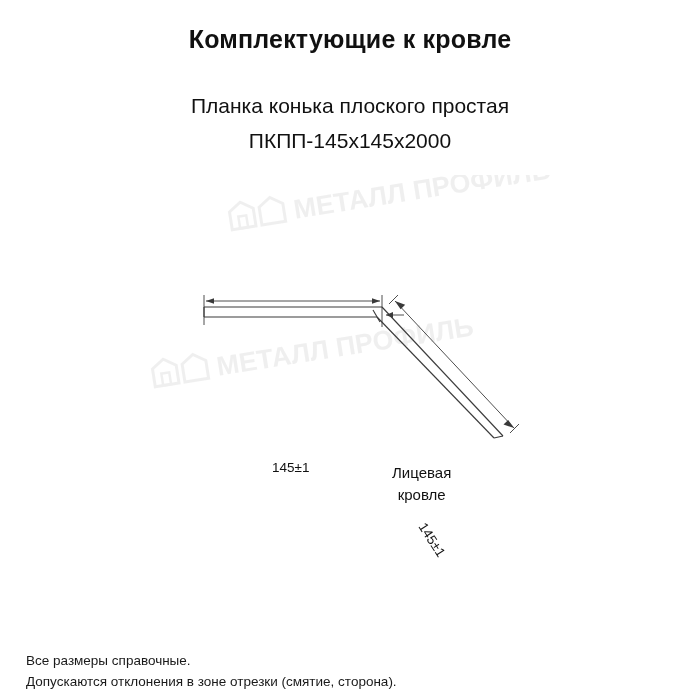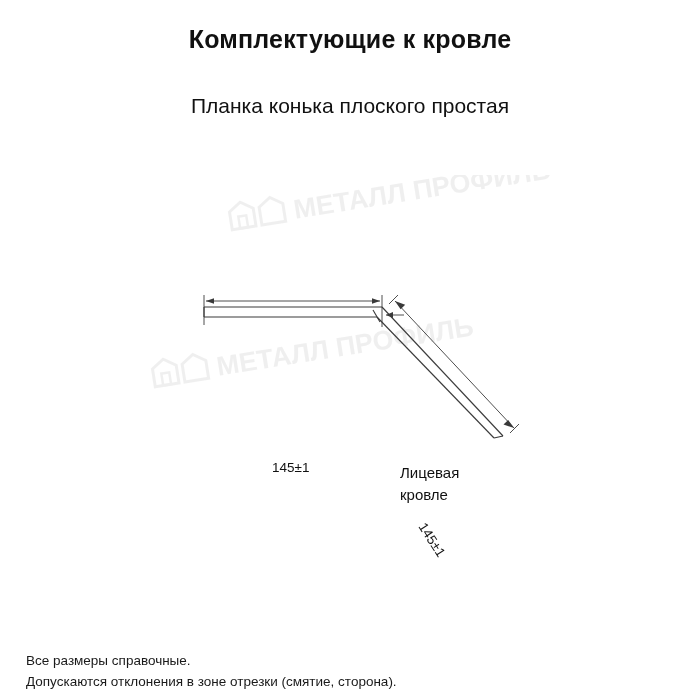--- a/index.html
+++ b/index.html
@@ -64,25 +64,26 @@
     width: 680px;
   }
   .footer p {
     margin: 0;
     font-size: 13.5px;
     line-height: 21px;
     color: #1a1a1a;
   }
   .label-face {
     position: absolute;
-    left: 400px;
+    left: 392px;
     top: 287px;
     font-size: 15px;
     line-height: 22px;
     color: #111111;
+    text-align: center;
   }
   .dim-top {
     position: absolute;
     left: 272px;
     top: 285px;
     font-size: 13.5px;
     color: #111111;
   }
   .dim-diag {
     position: absolute;
@@ -95,20 +96,21 @@
   }
 </style>
 </head>
 <body>
 
 <div class="page">
 
   <div class="title-block">
     <h1 class="main-title">Комплектующие к кровле</h1>
     <p class="subtitle sub1">Планка конька плоского простая</p>
+    <p class="subtitle sub2">ПКПП-145х145х2000</p>
   </div>
 
   <div class="drawing">
     <svg width="700" height="330" viewBox="0 0 700 330">
 
       <g class="wm" opacity="0.13" transform="translate(222,28) rotate(-9)">
         <path d="M6 28 L6 10 L18 2 L30 10 L30 28 Z" fill="none" stroke="#8a8a8a" stroke-width="3"></path>
         <path d="M14 28 L14 16 L22 16 L22 28 Z" fill="none" stroke="#8a8a8a" stroke-width="2.5"></path>
         <path d="M36 28 L36 10 L48 2 L60 10 L60 28 Z" fill="none" stroke="#8a8a8a" stroke-width="3"></path>
         <text x="70" y="27" font-family="'Liberation Sans', sans-serif" font-size="27" font-weight="bold" fill="#8a8a8a">МЕТАЛЛ ПРОФИЛЬ</text>

